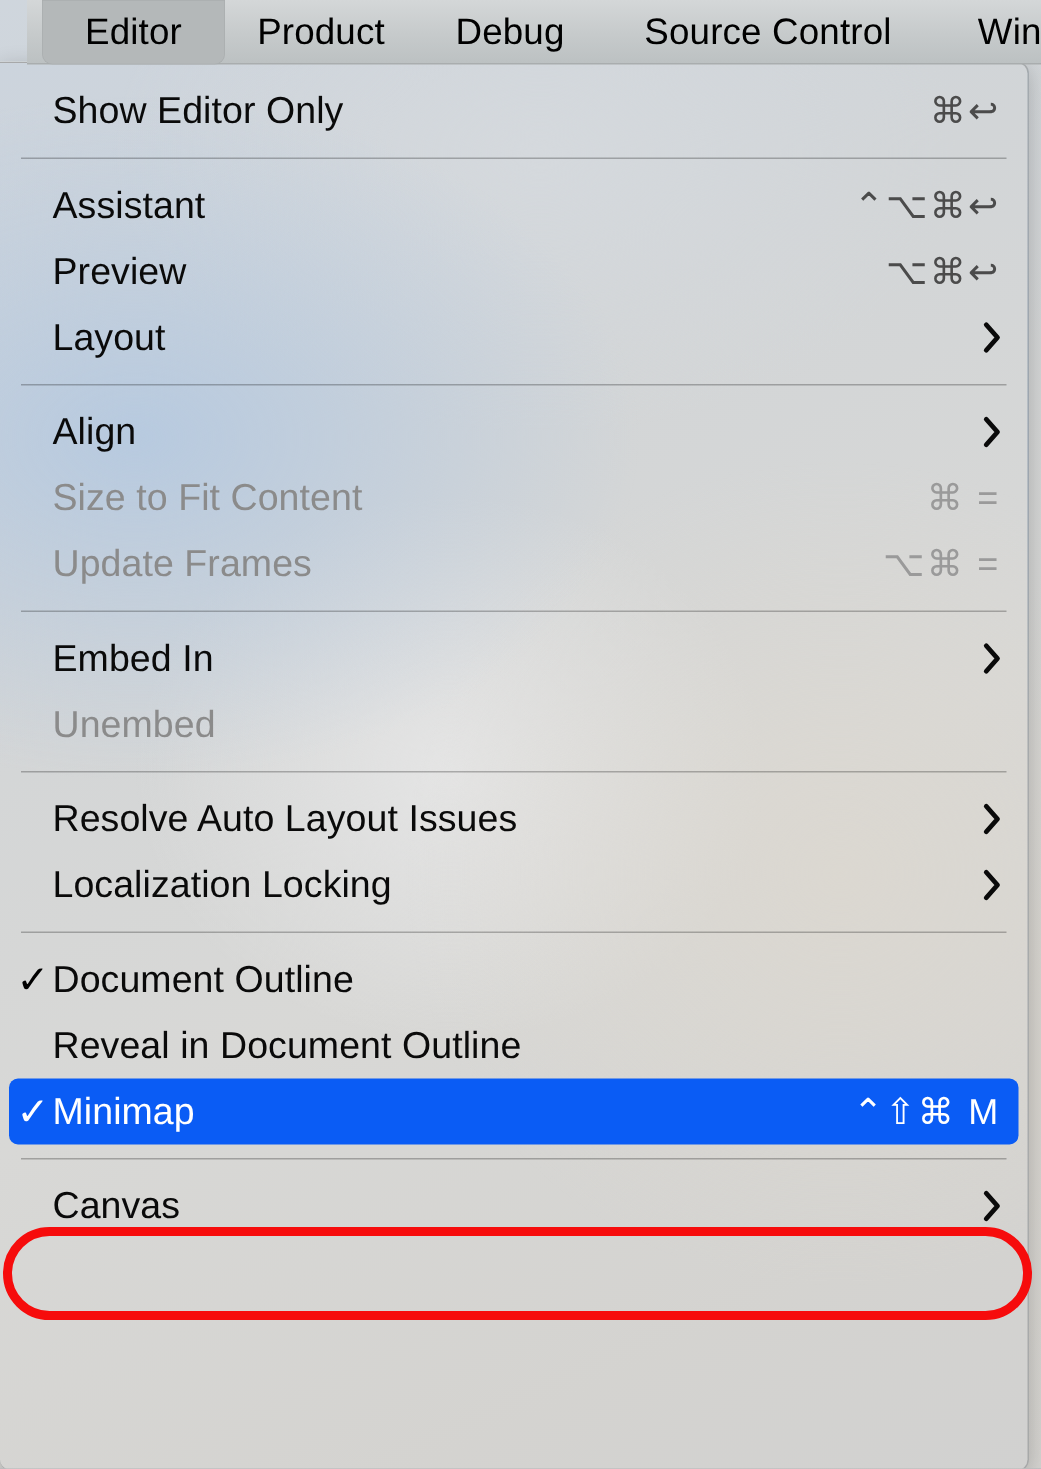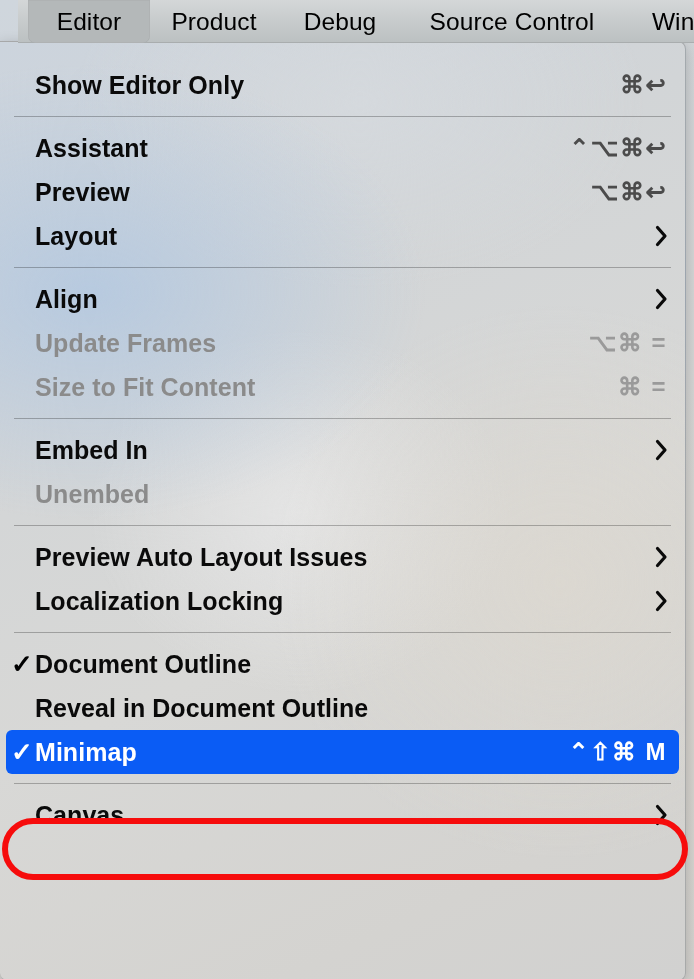--- a/index.html
+++ b/index.html
@@ -71,23 +71,22 @@
       radial-gradient(300px 260px at 300px 470px, rgba(231,231,231,0.85) 0%, rgba(231,231,231,0) 70%),
       linear-gradient(155deg, #ccd4dd 0%, #d2d5d7 28%, #d8d8d6 58%, #d4d3d0 85%, #d1d1d0 100%);
     box-shadow: 0 3px 14px rgba(0,0,0,0.20);
     overflow: hidden;
     z-index: 30;
   }
 
   .menu-list {
     position: relative;
     width: 100%;
-    padding-top: 21px;
-    box-sizing: border-box;
-    font-weight: bold;
+    padding-top: 10px;
+    box-sizing: border-box;
   }
 
   .menu-row {
     position: relative;
     height: 44px;
     display: flex;
     align-items: center;
     padding: 0 16px 0 10px;
     box-sizing: border-box;
     cursor: default;
@@ -208,46 +207,46 @@
           <div class="row-check"></div>
           <div class="row-label">Align</div>
           <div class="row-arrow">
             <svg width="15" height="24" viewBox="0 0 15 24" aria-hidden="true">
               <path d="M3.5 3.5 L11 12 L3.5 20.5" fill="none" stroke="#0a0a0a" stroke-width="3.2" stroke-linecap="round" stroke-linejoin="round"></path>
             </svg>
           </div>
         </div>
         <div class="menu-row disabled">
           <div class="row-check"></div>
+          <div class="row-label">Size to Fit Content</div>
+          <div class="row-shortcut">⌘ =</div>
+        </div>
+        <div class="menu-row disabled">
+          <div class="row-check"></div>
           <div class="row-label">Update Frames</div>
           <div class="row-shortcut">⌥⌘ =</div>
         </div>
+        <div class="separator"></div>
+        <div class="menu-row">
+          <div class="row-check"></div>
+          <div class="row-label">Embed In</div>
+          <div class="row-arrow">
+            <svg width="15" height="24" viewBox="0 0 15 24" aria-hidden="true">
+              <path d="M3.5 3.5 L11 12 L3.5 20.5" fill="none" stroke="#0a0a0a" stroke-width="3.2" stroke-linecap="round" stroke-linejoin="round"></path>
+            </svg>
+          </div>
+        </div>
         <div class="menu-row disabled">
           <div class="row-check"></div>
-          <div class="row-label">Size to Fit Content</div>
-          <div class="row-shortcut">⌘ =</div>
-        </div>
-        <div class="separator"></div>
-        <div class="menu-row">
-          <div class="row-check"></div>
-          <div class="row-label">Embed In</div>
-          <div class="row-arrow">
-            <svg width="15" height="24" viewBox="0 0 15 24" aria-hidden="true">
-              <path d="M3.5 3.5 L11 12 L3.5 20.5" fill="none" stroke="#0a0a0a" stroke-width="3.2" stroke-linecap="round" stroke-linejoin="round"></path>
-            </svg>
-          </div>
-        </div>
-        <div class="menu-row disabled">
-          <div class="row-check"></div>
           <div class="row-label">Unembed</div>
         </div>
         <div class="separator"></div>
         <div class="menu-row">
           <div class="row-check"></div>
-          <div class="row-label">Preview Auto Layout Issues</div>
+          <div class="row-label">Resolve Auto Layout Issues</div>
           <div class="row-arrow">
             <svg width="15" height="24" viewBox="0 0 15 24" aria-hidden="true">
               <path d="M3.5 3.5 L11 12 L3.5 20.5" fill="none" stroke="#0a0a0a" stroke-width="3.2" stroke-linecap="round" stroke-linejoin="round"></path>
             </svg>
           </div>
         </div>
         <div class="menu-row">
           <div class="row-check"></div>
           <div class="row-label">Localization Locking</div>
           <div class="row-arrow">

